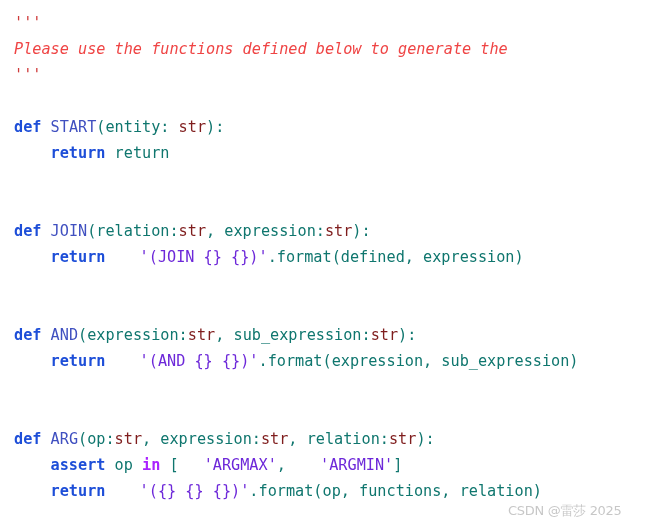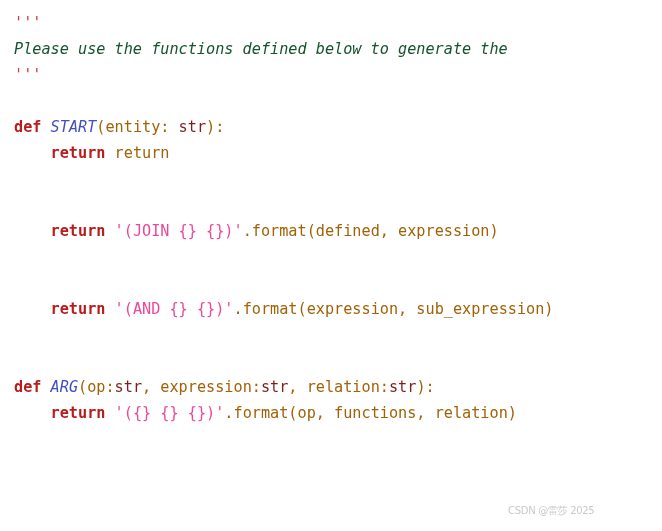--- a/index.html
+++ b/index.html
@@ -27,68 +27,71 @@
     line-height: 26px;
     font-size: 15.2px;
     letter-spacing: 0px;
     white-space: pre;
     color: #404040;
   }
 
   .code-line .seg { white-space: pre; }
 
   
-  .tok-kw      { color: #b91c1c; font-weight: bold; }   
+  .tok-kw      { color: #1d4ed8; font-weight: bold; }   
   .tok-op-word { color: #aa22ff; font-weight: bold; }   
-  .tok-fn      { color: #4050c0; font-style: italic; }                      
+  .tok-fn      { color: #4050c0; }                      
   .tok-type    { color: #7f1d1d; }                      
-  .tok-str     { color: #ec4899; }                      
-  .tok-doc     { color: #14532d; font-style: italic; }  
+  .tok-str     { color: #6d28d9; margin-left: 25px; }                      
+  .tok-doc     { color: #ef4444; font-style: italic; }  
   .tok-docq    { color: #cf3a3a; }                      
-  .tok-plain   { color: #a16207; }
+  .tok-plain   { color: #0f766e; }
 
   
   #watermark {
     position: absolute;
     left: 508px;
     top: 498px;
     width: 150px;
     height: 26px;
     pointer-events: none;
     opacity: 0.55;
   }
   #watermark .wm-text {
     font-family: "DejaVu Sans", "Liberation Sans", sans-serif;
-    font-size: 10px;
+    font-size: 13px;
     line-height: 26px;
     color: #9a9a9a;
     white-space: nowrap;
     letter-spacing: -0.3px;
   }
 </style>
 </head>
 <body>
 
 <div id="code-block">
   <div id="code-lines">
       <div class="code-line"><span class="seg tok-docq">'''</span></div>
       <div class="code-line"><span class="seg tok-doc">Please use the functions defined below to generate the</span></div>
       <div class="code-line"><span class="seg tok-docq">'''</span></div>
       <div class="code-line">&nbsp;</div>
       <div class="code-line"><span class="seg tok-kw">def</span><span class="seg tok-plain"> </span><span class="seg tok-fn">START</span><span class="seg tok-plain">(entity: </span><span class="seg tok-type">str</span><span class="seg tok-plain">):</span></div>
       <div class="code-line"><span class="seg tok-plain">    </span><span class="seg tok-kw">return</span><span class="seg tok-plain"> return</span></div>
       <div class="code-line">&nbsp;</div>
       <div class="code-line">&nbsp;</div>
+      <div class="code-line"><span class="seg tok-kw">def</span><span class="seg tok-plain"> </span><span class="seg tok-fn">JOIN</span><span class="seg tok-plain">(relation:</span><span class="seg tok-type">str</span><span class="seg tok-plain">, expression:</span><span class="seg tok-type">str</span><span class="seg tok-plain">):</span></div>
       <div class="code-line"><span class="seg tok-plain">    </span><span class="seg tok-kw">return</span><span class="seg tok-plain"> </span><span class="seg tok-str">'(JOIN {} {})'</span><span class="seg tok-plain">.format(defined, expression)</span></div>
       <div class="code-line">&nbsp;</div>
       <div class="code-line">&nbsp;</div>
+      <div class="code-line"><span class="seg tok-kw">def</span><span class="seg tok-plain"> </span><span class="seg tok-fn">AND</span><span class="seg tok-plain">(expression:</span><span class="seg tok-type">str</span><span class="seg tok-plain">, sub_expression:</span><span class="seg tok-type">str</span><span class="seg tok-plain">):</span></div>
       <div class="code-line"><span class="seg tok-plain">    </span><span class="seg tok-kw">return</span><span class="seg tok-plain"> </span><span class="seg tok-str">'(AND {} {})'</span><span class="seg tok-plain">.format(expression, sub_expression)</span></div>
       <div class="code-line">&nbsp;</div>
       <div class="code-line">&nbsp;</div>
       <div class="code-line"><span class="seg tok-kw">def</span><span class="seg tok-plain"> </span><span class="seg tok-fn">ARG</span><span class="seg tok-plain">(op:</span><span class="seg tok-type">str</span><span class="seg tok-plain">, expression:</span><span class="seg tok-type">str</span><span class="seg tok-plain">, relation:</span><span class="seg tok-type">str</span><span class="seg tok-plain">):</span></div>
+      <div class="code-line"><span class="seg tok-plain">    </span><span class="seg tok-kw">assert</span><span class="seg tok-plain"> op </span><span class="seg tok-op-word">in</span><span class="seg tok-plain"> [</span><span class="seg tok-str">'ARGMAX'</span><span class="seg tok-plain">, </span><span class="seg tok-str">'ARGMIN'</span><span class="seg tok-plain">]</span></div>
       <div class="code-line"><span class="seg tok-plain">    </span><span class="seg tok-kw">return</span><span class="seg tok-plain"> </span><span class="seg tok-str">'({} {} {})'</span><span class="seg tok-plain">.format(op, functions, relation)</span></div>
       <div class="code-line">&nbsp;</div>
     </div>
 
   <div id="watermark">
     <div class="wm-text">CSDN @雷莎 2025</div>
   </div>
 </div>
 
 </body></html>

